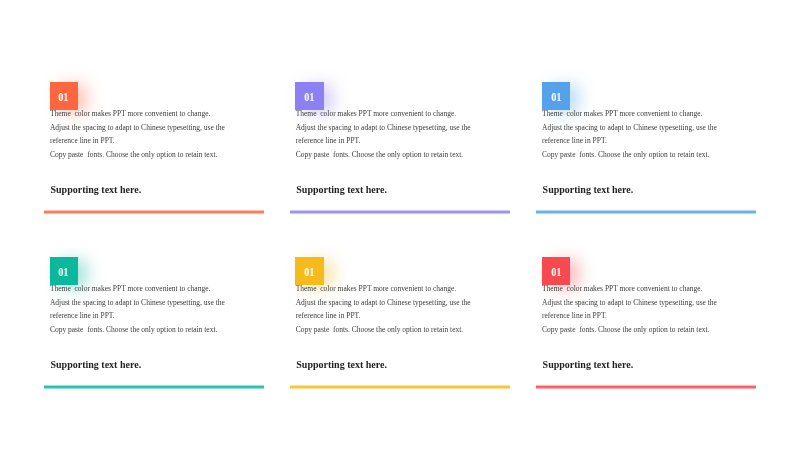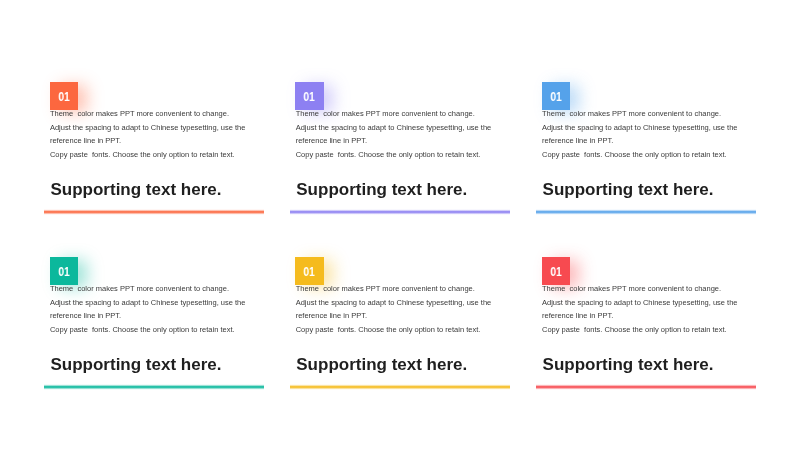--- a/index.html
+++ b/index.html
@@ -22,20 +22,21 @@
     background: #ffffff;
     transform: translateZ(0);
     will-change: transform;
   }
 
   
   .card {
     position: absolute;
     width: 220.3px;
     height: 135px;
+    font-family: Liberation Serif, serif;
   }
   .col-1 { left: 44.1px; }
   .col-2 { left: 289.9px; }
   .col-3 { left: 536.2px; }
   .row-1 { top: 82.3px; }
   .row-2 { top: 257.4px; }
 
   
   .badge {
     position: absolute;
@@ -67,21 +68,21 @@
     line-height: 13.55px;
     color: #3a3a3a;
     white-space: pre;
   }
 
   
   .support {
     position: absolute;
     left: 6.4px;
     top: 101.1px;
-    font-size: 17px;
+    font-size: 10px;
     line-height: 13px;
     font-weight: bold;
     color: #1f1f1f;
     white-space: pre;
   }
 
   
   .rule {
     position: absolute;
     left: 0px;

